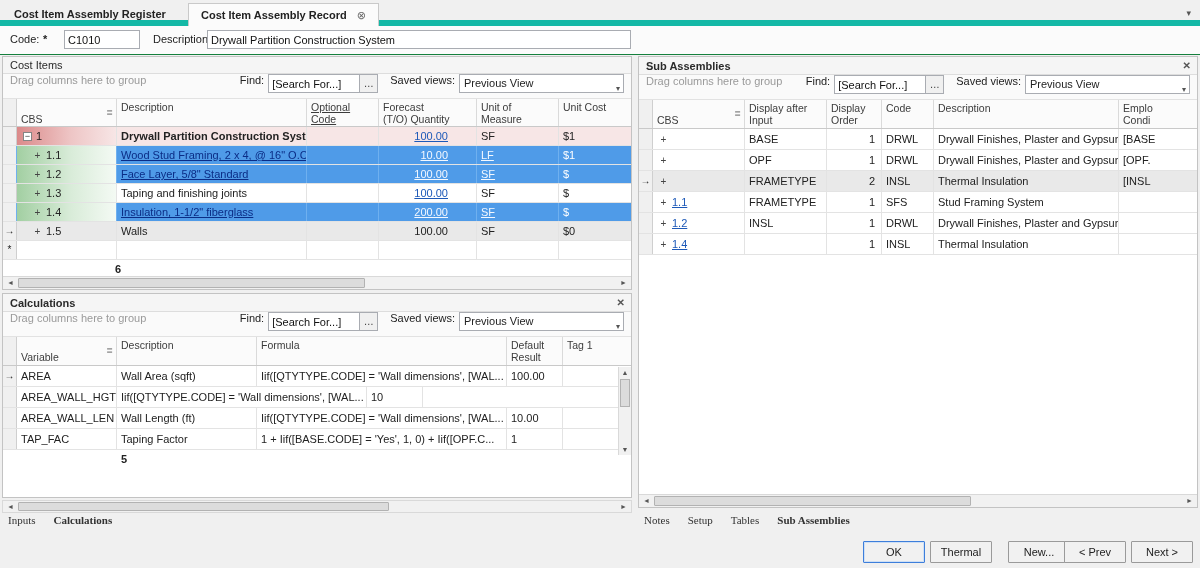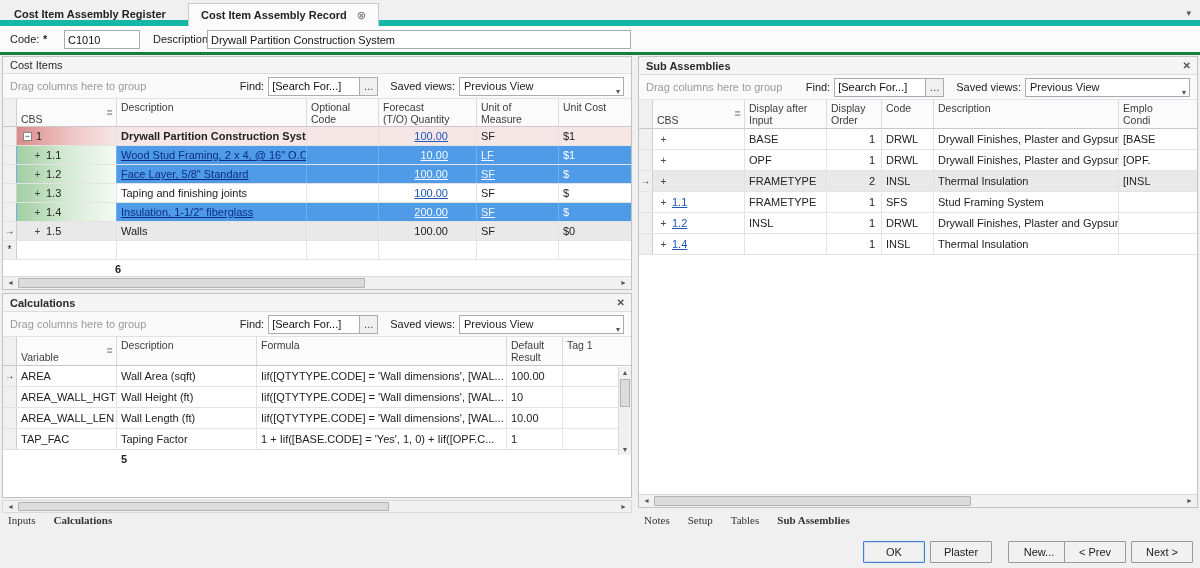--- a/index.html
+++ b/index.html
@@ -12,35 +12,35 @@
             background:#f0f0f0; border-bottom:6px solid #14b8a6; }
   .tab { position:absolute; top:3px; height:23px; line-height:22px; padding:0 12px;
          font-weight:bold; font-size:11px; color:#222; cursor:default; }
   .tab.inactive { left:2px; }
   .tab.active { left:188px; background:#fbfbfb; border:1px solid #c9c9c9; border-bottom:none; }
   .tab-close { display:inline-block; margin-left:7px; color:#666; font-size:11px; font-weight:normal; }
   .window-caret { position:absolute; right:9px; top:8px; color:#555; font-size:9px; }
 
   
   .form-header { position:absolute; top:26px; left:0; width:1200px; height:29px;
-                 background:#fbfbfb; border-bottom:3px solid #15803d; }
+                 background:#fbfbfb; border-bottom:1px solid #15803d; }
   .form-header .lbl { position:absolute; top:7px; color:#222; }
   .req { color:#c00000; font-weight:bold; }
   input.box { border:1px solid #a9acb2; height:19px; font:11px "Liberation Sans", sans-serif;
               padding:0 3px; background:#fff; color:#111; }
 
   
   .panel { position:absolute; background:#fff; border:1px solid #c3c3c3; }
   .panel-title { height:18px; line-height:18px; background:#f5f5f5; border-bottom:1px solid #ddd;
                  font-weight:bold; padding:0 7px; color:#2a2a2a; position:relative; }
   .panel-title.plain { font-weight:normal; height:17px; line-height:17px; }
   .panel-close { position:absolute; right:6px; top:0; color:#555; font-size:10px; cursor:default; }
 
   
-  .gridbar { height:25px; background:#fafafa; display:flex; align-items:center;
+  .gridbar { height:25px; background:#fafafa; display:flex; align-items:flex-start;
              padding:0 7px; border-bottom:1px solid #e2e2e2; }
   .group-hint { color:#9a9a9a; }
   .find-label { margin-left:auto; margin-right:4px; }
   .find-input { width:92px; }
   .ellipsis-btn { width:18px; height:19px; border:1px solid #a9acb2; border-left:none;
                   background:#f0f0f0; text-align:center; line-height:17px; font-size:10px; color:#333; }
   .saved-label { margin-left:12px; margin-right:4px; }
   .saved-select { width:165px; height:19px; border:1px solid #a9acb2; background:#fff;
                   position:relative; line-height:17px; padding:0 15px 0 4px; overflow:hidden; white-space:nowrap; }
   .saved-caret { position:absolute; right:3px; top:5px; font-size:8px; color:#555; }
@@ -74,21 +74,21 @@
   .pos-green { background:linear-gradient(90deg,#a2cfa2,#d9ecd9 55%,#f4faf4); }
 
   .expbox { display:inline-block; width:9px; height:9px; border:1px solid #848484; background:#fff;
             line-height:7px; font-size:9px; text-align:center; margin:0 4px 0 2px; color:#333; vertical-align:1px; }
   .plus { display:inline-block; width:9px; text-align:center; margin:0 4px 0 12px; color:#444; font-size:10px; }
   .plus.noind { margin-left:2px; }
 
   .gsummary { height:18px; line-height:18px; font-weight:bold; padding-left:112px; background:#fff; }
 
   
-  .ci0{width:100px;flex:none;} .ci1{width:190px;flex:none;} .ci2{width:72px;flex:none;}
+  .ci0{width:100px;flex:none;} .ci1{width:190px;flex:none;} .ci2{width:72px;flex:none;text-decoration:underline;}
   .ci3{width:98px;flex:none;} .ci4{width:82px;flex:none;}
   
   .ca0{width:100px;flex:none;} .ca1{width:140px;flex:none;} .ca2{width:250px;flex:none;} .ca3{width:56px;flex:none;}
   
   .sa0{width:92px;flex:none;} .sa1{width:82px;flex:none;} .sa2{width:55px;flex:none;}
   .sa3{width:52px;flex:none;} .sa4{width:185px;flex:none;}
 
   
   .hscroll { position:absolute; height:13px; background:#f1f1f1; border-top:1px solid #d9d9d9;
              display:flex; align-items:stretch; }
@@ -292,21 +292,20 @@
       <div class="gcell ind"><span>→</span></div>
       <div class="gcell ca0">AREA</div>
       <div class="gcell ca1">Wall Area (sqft)</div>
       <div class="gcell ca2">Iif([QTYTYPE.CODE] = 'Wall dimensions', [WAL...</div>
       <div class="gcell ca3">100.00</div>
       <div class="gcell flex1"></div>
     </div>
     <div class="grow h21">
       <div class="gcell ind"></div>
       <div class="gcell ca0">AREA_WALL_HGT</div>
-      <div class="gcell ca1">Wall Height (ft)</div>
       <div class="gcell ca2">Iif([QTYTYPE.CODE] = 'Wall dimensions', [WAL...</div>
       <div class="gcell ca3">10</div>
       <div class="gcell flex1"></div>
     </div>
     <div class="grow h21">
       <div class="gcell ind"></div>
       <div class="gcell ca0">AREA_WALL_LEN</div>
       <div class="gcell ca1">Wall Length (ft)</div>
       <div class="gcell ca2">Iif([QTYTYPE.CODE] = 'Wall dimensions', [WAL...</div>
       <div class="gcell ca3">10.00</div>
@@ -441,18 +440,18 @@
   </div>
 
   <div class="dock-tabs" style="left:644px;">
     <span class="dock-tab">Notes</span>
     <span class="dock-tab">Setup</span>
     <span class="dock-tab">Tables</span>
     <span class="dock-tab active">Sub Assemblies</span>
   </div>
 
   <div class="btn default" style="left:863px;">OK</div>
-  <div class="btn" style="left:930px;">Plaster</div>
+  <div class="btn" style="left:930px;">Thermal</div>
   <div class="btn" style="left:997px;margin-left:11px;">New...</div>
   <div class="btn" style="left:1064px;">&lt; Prev</div>
   <div class="btn" style="left:1131px;">Next &gt;</div>
 
 </div>
 
 </body></html>

